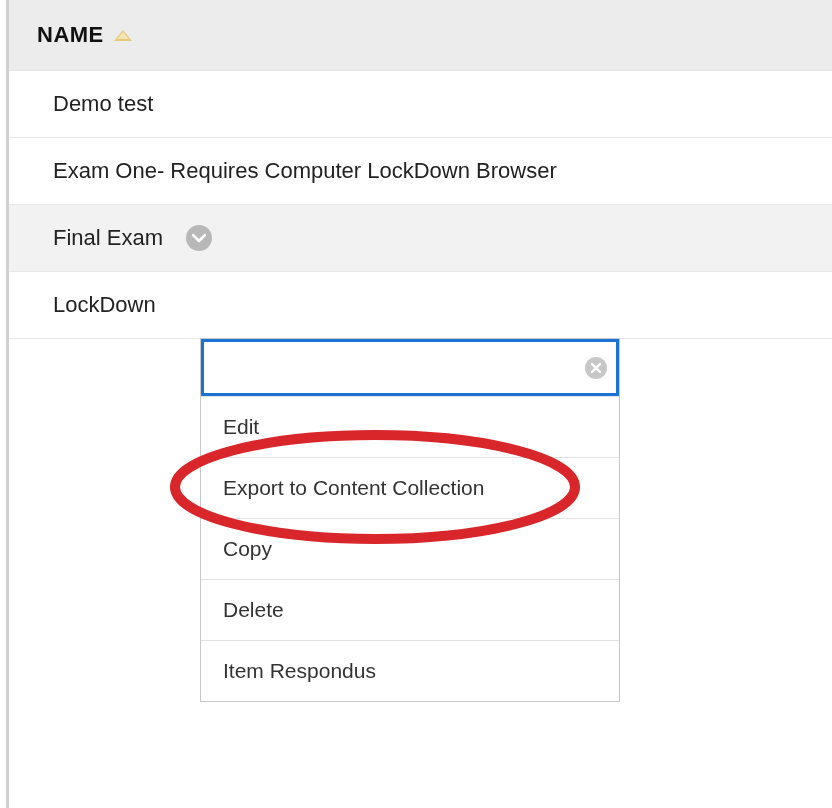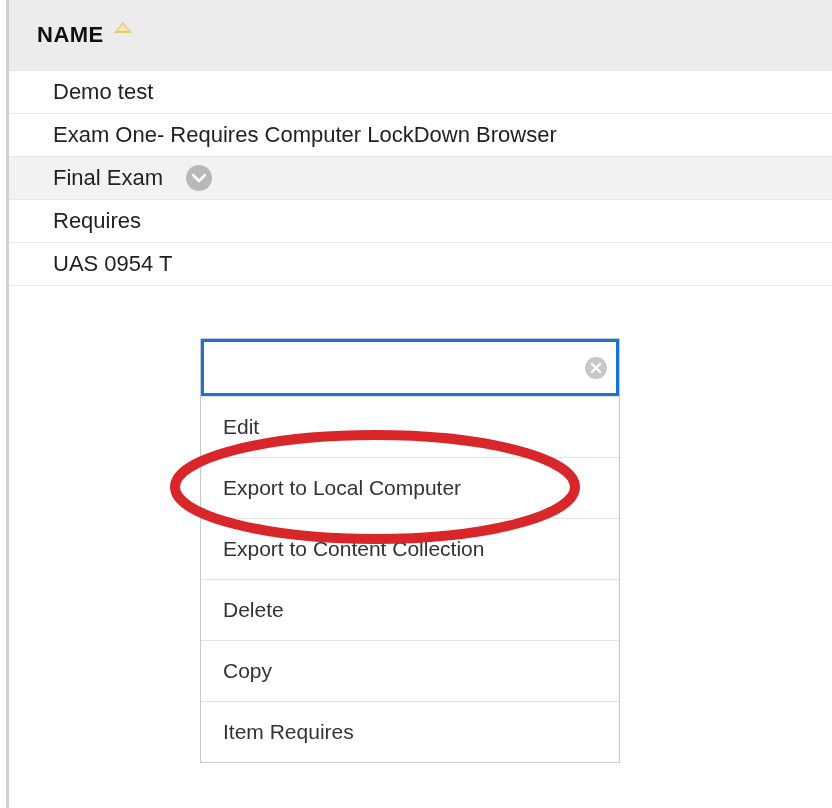--- a/index.html
+++ b/index.html
@@ -13,21 +13,21 @@
     .container {
       border-left: 3px solid #d0d0d0;
       margin-left: 6px;
       height: 100%;
     }
     .header-row {
       background: #ececec;
       padding: 22px 28px;
       border-bottom: 1px solid #e5e5e5;
       display: flex;
-      align-items: flex-start;
+      align-items: center;
     }
     .header-label {
       font-size: 22px;
       font-weight: 700;
       color: #111;
       letter-spacing: 0.5px;
     }
     .sort-triangle {
       margin-left: 10px;
       width: 0;
@@ -43,21 +43,21 @@
       position: absolute;
       top: 2px;
       left: -6px;
       width: 0;
       height: 0;
       border-left: 6px solid transparent;
       border-right: 6px solid transparent;
       border-bottom: 7px solid #f5e5b5;
     }
     .row {
-      padding: 8px 44px;
+      padding: 20px 44px;
       font-size: 22px;
       color: #222;
       border-bottom: 1px solid #e8e8e8;
       background: #fff;
     }
     .row.selected {
       background: #f2f2f2;
     }
     .row-inner {
       display: flex;
@@ -154,42 +154,38 @@
       <span>Final Exam</span>
       <span class="chevron-circle">
         <svg width="14" height="10" viewBox="0 0 14 10">
           <path d="M1 2 L7 8 L13 2" stroke="#fff" stroke-width="2.5" fill="none" stroke-linecap="round" stroke-linejoin="round"></path>
         </svg>
       </span>
     </div>
   </div>
 
   <div class="row">
-    <span>Requires</span>
+    <span>LockDown</span>
   </div>
 
 
 
-  <div class="row">
-    <span>UAS 0954 T</span>
-  </div>
 </div>
 
 <div class="dropdown">
   <div class="dropdown-search-wrap">
     <input class="dropdown-search" type="text" value="" style="">
     <span class="dropdown-close">
       <svg width="12" height="12" viewBox="0 0 12 12">
         <path d="M2 2 L10 10 M10 2 L2 10" stroke="#fff" stroke-width="2.4" stroke-linecap="round"></path>
       </svg>
     </span>
   </div>
   <div class="dropdown-item">Edit</div>
-  <div class="dropdown-item">Export to Local Computer</div>
   <div class="dropdown-item">Export to Content Collection</div>
+  <div class="dropdown-item">Copy</div>
   <div class="dropdown-item">Delete</div>
-  <div class="dropdown-item">Copy</div>
-  <div class="dropdown-item">Item Requires</div>
+  <div class="dropdown-item">Item Respondus</div>
 </div>
 
 <svg class="annotation" viewBox="0 0 430 125">
   <ellipse cx="215" cy="62" rx="200" ry="52" stroke="#d9262b" stroke-width="10" fill="none"></ellipse>
 </svg>
 
 </body></html>

